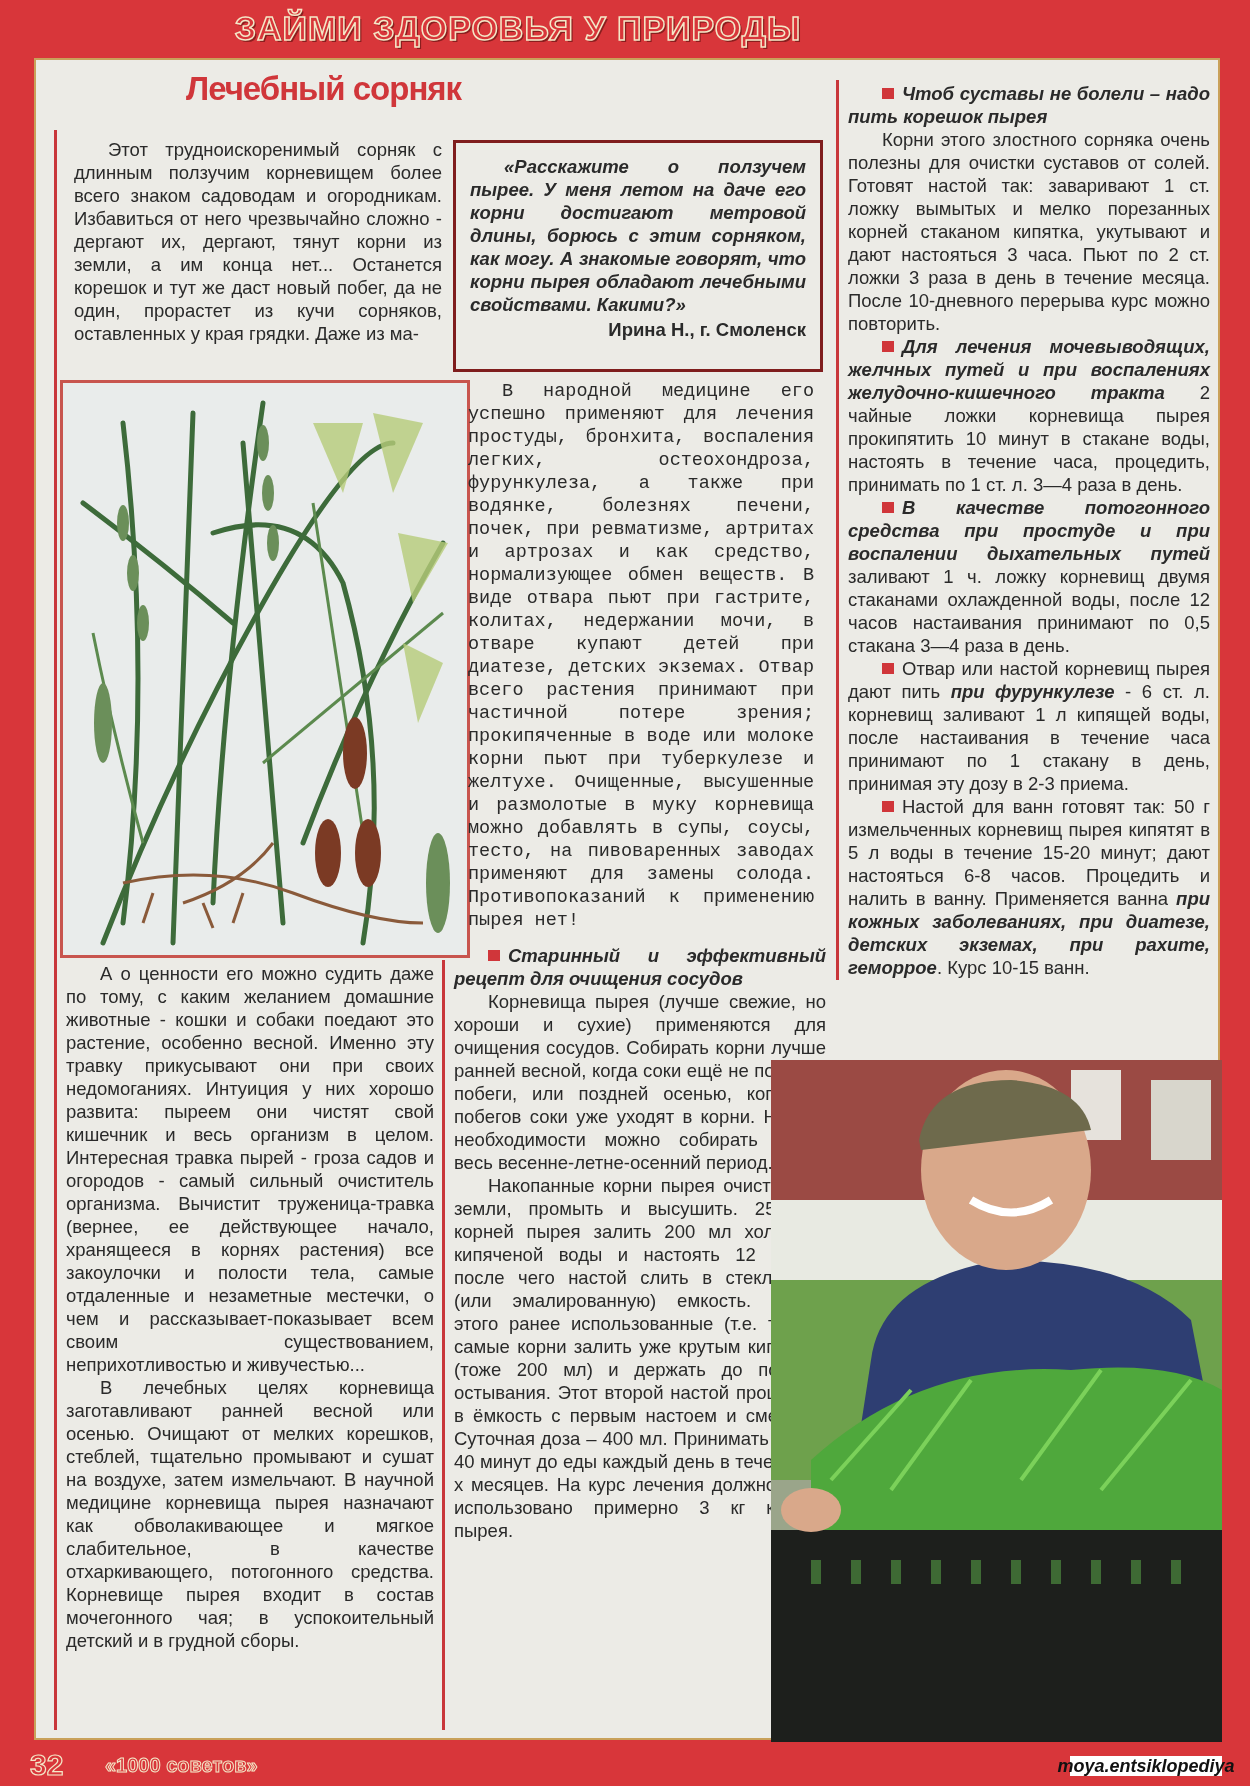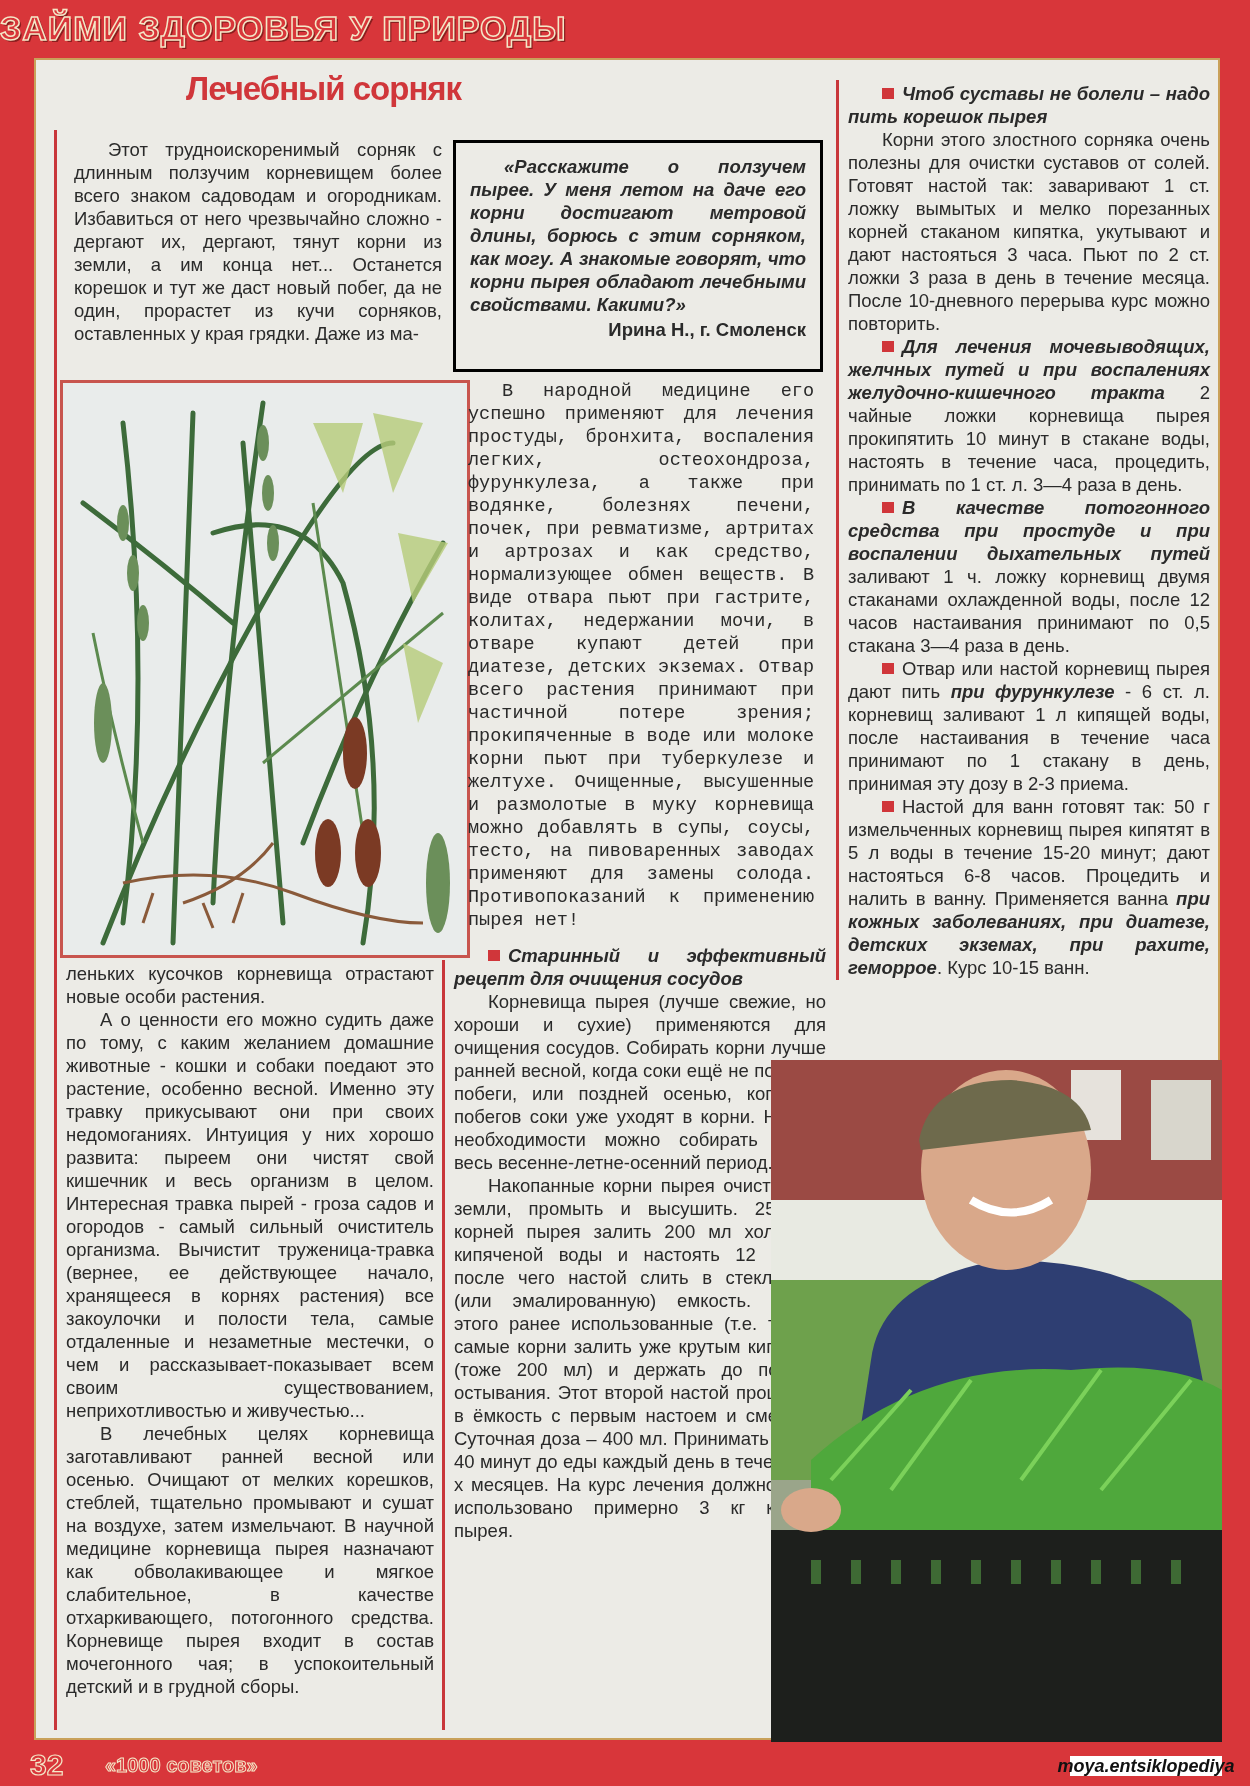--- a/index.html
+++ b/index.html
@@ -5,21 +5,21 @@
   * { box-sizing: border-box; margin: 0; padding: 0; }
   html, body { width: 1250px; height: 1786px; overflow: hidden; }
   body {
     background: #d8363a;
     font-family: "Liberation Sans", sans-serif;
     color: #2a2a2a;
     position: relative;
   }
   .rubric {
     position: absolute; left: 0; top: 0; width: 1036px; height: 56px;
-    display: flex; align-items: center; justify-content: flex-start;
+    display: flex; align-items: center; justify-content: center;
   }
   .rubric span {
     font-family: "Liberation Sans", sans-serif;
     font-weight: bold; font-size: 34px; letter-spacing: 1px;
     color: #d8363a;
     -webkit-text-stroke: 1.5px #f4e8c8;
     text-shadow: 2px 2px 0 #8a1e1e;
   }
   .page {
     position: absolute; left: 34px; top: 58px; width: 1186px; height: 1682px;
@@ -35,21 +35,21 @@
   }
   .col {
     position: absolute; font-size: 18.5px; line-height: 23px; text-align: justify;
   }
   .col p { text-indent: 34px; }
   .col p.noindent { text-indent: 0; }
   .sq { display: inline-block; width: 12px; height: 11px; background: #d0363a; margin-right: 8px; vertical-align: 1px; }
   .bi { font-weight: bold; font-style: italic; }
   .quote {
     position: absolute; left: 417px; top: 80px; width: 370px; height: 232px;
-    border: 3px solid #000000;
+    border: 3px solid #7f1d1d;
     padding: 12px 14px 8px 14px;
     font-size: 18.5px; line-height: 23px;
   }
   .quote .qtext { font-weight: bold; font-style: italic; text-align: justify; text-indent: 34px; }
   .quote .qauthor { font-weight: bold; text-align: right; margin-top: 2px; }
   .illustration {
     position: absolute; left: 24px; top: 320px; width: 410px; height: 578px;
     border: 3px solid #c8554e; background: #e9eceb;
   }
   .photo {
@@ -136,21 +136,20 @@
       </g>
       <g stroke="#8a5a3a" stroke-width="3" fill="none">
         <path d="M60 500 Q150 480 230 510 T360 540"></path>
         <path d="M120 520 Q180 500 210 460"></path>
         <path d="M90 510 L80 540 M140 520 L150 545 M180 510 L170 540"></path>
       </g>
     </svg>
   </div>
 
   <div class="col" style="left:30px;top:902px;width:368px;">
-    <p class="noindent">леньких кусочков корневища отрастают новые особи растения.</p>
     <p>А о ценности его можно судить даже по тому, с каким желанием домашние животные - кошки и собаки поедают это растение, особенно весной. Именно эту травку прикусывают они при своих недомоганиях. Интуиция у них хорошо развита: пыреем они чистят свой кишечник и весь организм в целом. Интересная травка пырей - гроза садов и огородов - самый сильный очиститель организма. Вычистит труженица-травка (вернее, ее действующее начало, хранящееся в корнях растения) все закоулочки и полости тела, самые отдаленные и незаметные местечки, о чем и рассказывает-показывает всем своим существованием, неприхотливостью и живучестью...</p>
     <p>В лечебных целях корневища заготавливают ранней весной или осенью. Очищают от мелких корешков, стеблей, тщательно промывают и сушат на воздухе, затем измельчают. В научной медицине корневища пырея назначают как обволакивающее и мягкое слабительное, в качестве отхаркивающего, потогонного средства. Корневище пырея входит в состав мочегонного чая; в успокоительный детский и в грудной сборы.</p>
   </div>
 
   <div class="col" style="left:432px;top:320px;width:346px;font-family:Liberation Mono, monospace;">
     <p>В народной медицине его успешно применяют для лечения простуды, бронхита, воспаления легких, остеохондроза, фурункулеза, а также при водянке, болезнях печени, почек, при ревматизме, артритах и артрозах и как средство, нормализующее обмен веществ. В виде отвара пьют при гастрите, колитах, недержании мочи, в отваре купают детей при диатезе, детских экземах. Отвар всего растения принимают при частичной потере зрения; прокипяченные в воде или молоке корни пьют при туберкулезе и желтухе. Очищенные, высушенные и размолотые в муку корневища можно добавлять в супы, соусы, тесто, на пивоваренных заводах применяют для замены солода. Противопоказаний к применению пырея нет!</p>
   </div>
   <div class="col" style="left:418px;top:884px;width:372px;">
     <p class="bi"><span class="sq"></span><span>Старинный и эффективный рецепт для очищения сосудов</span></p>
     <p>Корневища пырея (лучше свежие, но хороши и сухие) применяются для очищения сосудов. Собирать корни лучше ранней весной, когда соки ещё не пошли в побеги, или поздней осенью, когда из побегов соки уже уходят в корни. Но при необходимости можно собирать корни весь весенне-летне-осенний период.</p>

